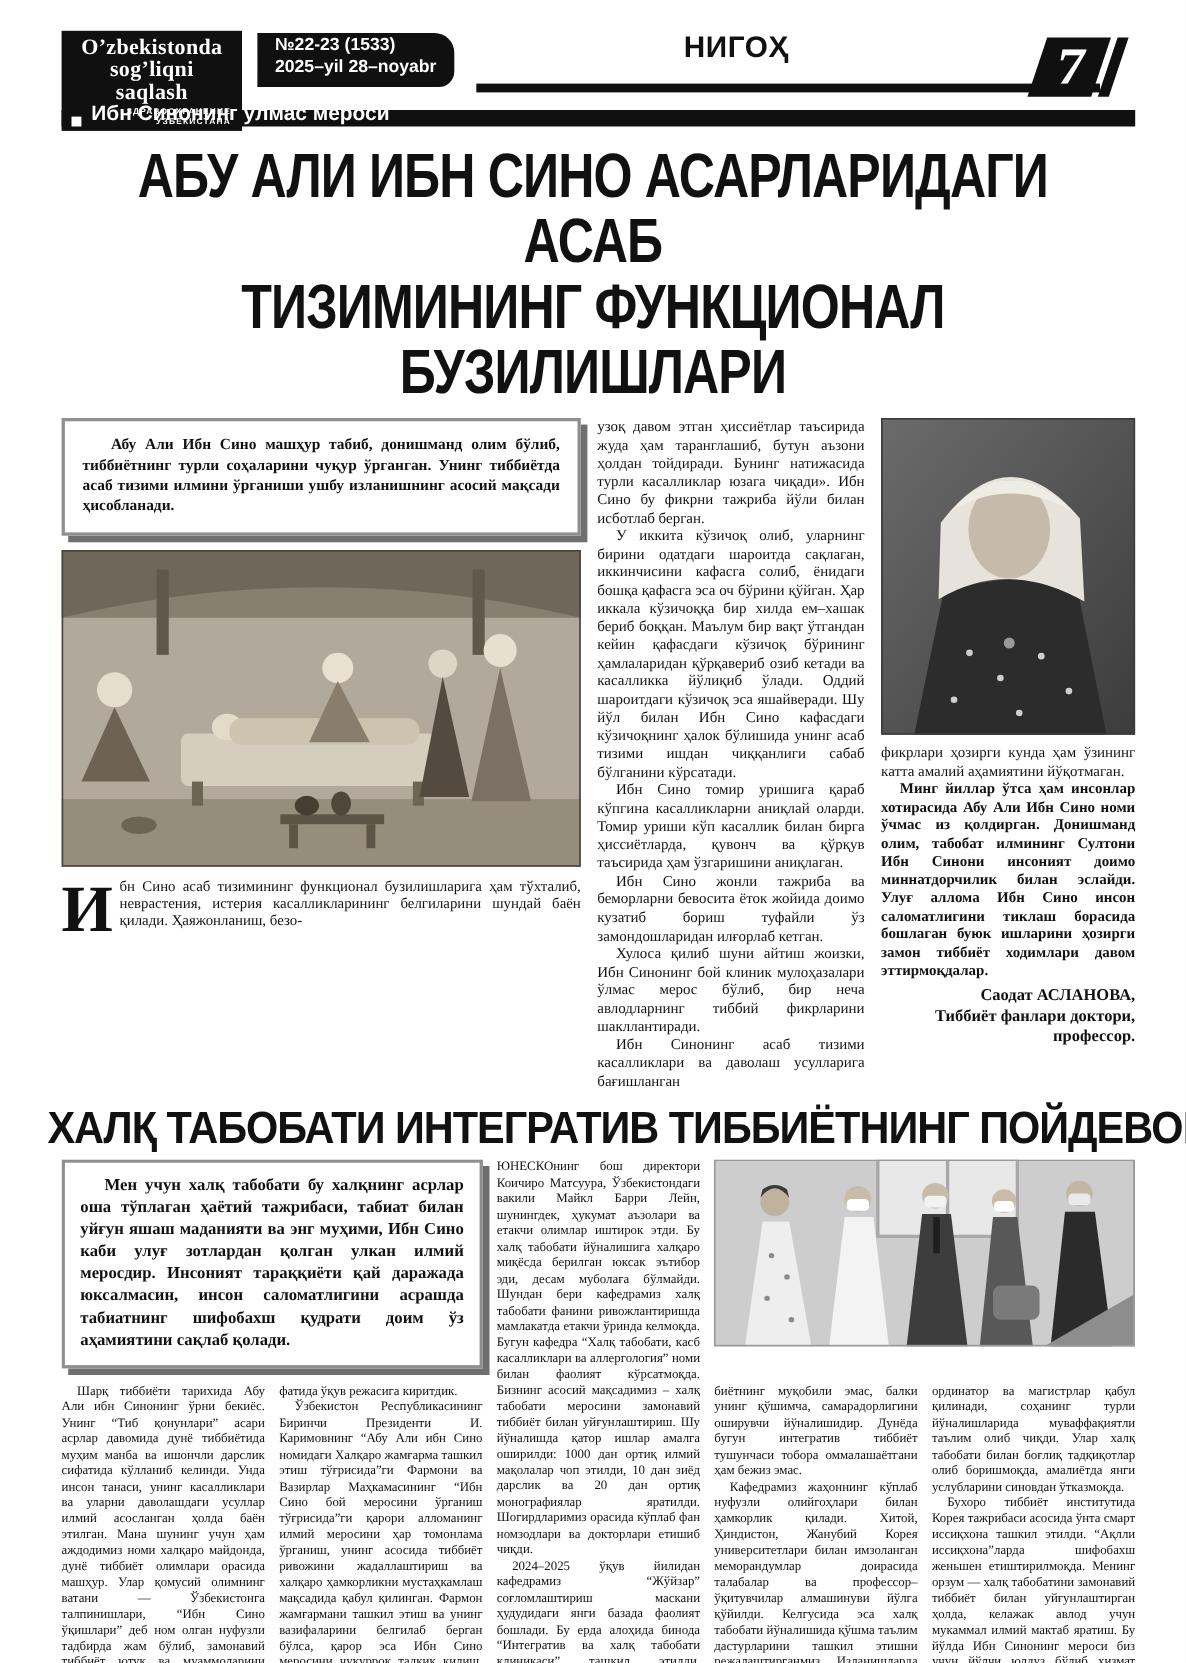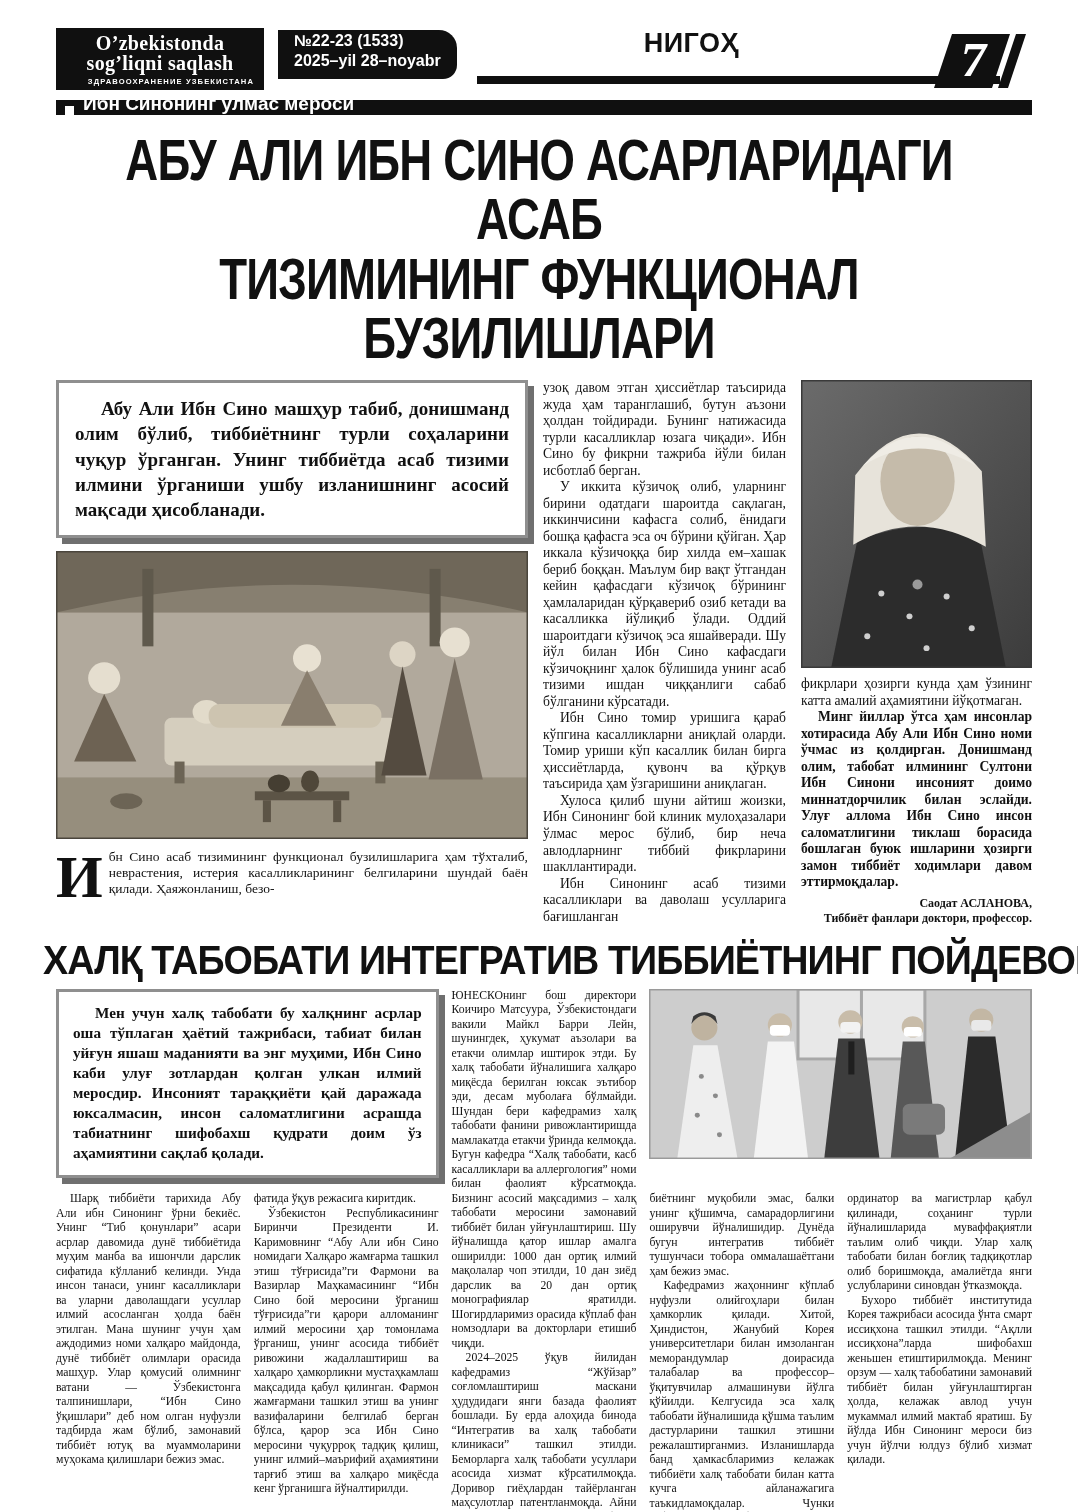--- a/index.html
+++ b/index.html
@@ -2,21 +2,21 @@
 <html><head>
 <meta charset="utf-8">
 <style>
   * { box-sizing: border-box; margin: 0; padding: 0; }
   body { background: #e8e8e8; font-family: "Liberation Serif", serif; }
   .page { position: relative; width: 1078px; height: 1512px; margin: 0 auto;
           background: #fff; color: #111; overflow: hidden; }
 
   
   .header { display: flex; gap: 14px; margin: 28px 46px 0 56px; height: 68px; align-items: flex-start; }
-  .masthead { background: #101010; color: #fff; width: 208px; padding: 5px 10px 4px; flex: none; }
+  .masthead { background: #101010; color: #fff; width: 164px; padding: 5px 10px 4px; flex: none; }
   .masthead-title { font-family: "Liberation Serif", serif; font-weight: bold; font-size: 20px; line-height: 1.02; letter-spacing: .3px; text-align: center; }
   .masthead-sub { font-family: "Liberation Sans", sans-serif; font-weight: bold; font-size: 7.6px; letter-spacing: 1.1px; text-align: right; margin-top: 3px; }
   .issue-box { background: #101010; color: #fff; flex: none; margin-top: 2px;
                font-family: "Liberation Sans", sans-serif; font-weight: bold; font-size: 16px;
                padding: 1px 16px 8px; border-radius: 0 18px 14px 0; line-height: 1.25; }
   .header-center { flex: 1; position: relative; height: 100%; }
   .nigoh { font-family: "Liberation Sans", sans-serif; font-weight: bold; font-size: 27px;
            letter-spacing: .5px; text-align: center; margin-top: 0; }
   .header-bar { position: absolute; left: 6px; right: -88px; bottom: 12px; height: 8px; background: #101010; }
   .emblem { flex: none; width: 106px; height: 62px; margin-top: 2px; }
@@ -27,33 +27,33 @@
                 font-family: "Liberation Sans", sans-serif; font-weight: bold; font-size: 19px; }
   .rubric-bullet { width: 9px; height: 9px; background: #fff; flex: none; }
 
   
   .h1 { margin: 16px 0 12px; text-align: center; font-family: "Liberation Sans", sans-serif;
         font-weight: bold; font-size: 57px; line-height: 1.04; transform: scaleX(.8); letter-spacing: -1px; }
 
   
   .article1 { display: grid; grid-template-columns: 472px 243px 231px; column-gap: 15px; margin: 0 46px 0 56px; }
   .lead-box { border: 3px solid #8f8f8f; box-shadow: 6px 6px 0 #6f6f6f; background: #fff;
-              padding: 13px 16px; font-weight: bold; font-size: 19px; line-height: 1.33;
+              padding: 13px 16px; font-weight: bold; font-size: 14px; line-height: 1.33;
               text-align: justify; }
   .lead-box .ind { display: block; text-indent: 26px; }
   .fig { display: block; width: 100%; }
   .painting-wrap { margin-top: 13px; }
   .a1-twocol { display: flex; gap: 13px; margin-top: 10px; }
   .a1-twocol .col { flex: 1; font-size: 13.5px; line-height: 1.18; text-align: justify; }
   .dropcap { float: left; font-weight: bold; font-size: 60px; line-height: .8; padding: 4px 6px 0 0; }
   .a1-mid p, .a1-right p { font-size: 13.6px; line-height: 1.215; text-align: justify; }
   .a1-mid p.ind, .a1-right p.ind { text-indent: 17px; }
   .a1-right .portrait-wrap { margin-bottom: 8px; }
   .bold-para { font-weight: bold; }
-  .sig1 { margin-top: 5px; text-align: right; font-weight: bold; font-size: 12px; line-height: 1.25; }
+  .sig1 { margin-top: 5px; text-align: right; font-weight: bold; font-size: 15px; line-height: 1.25; }
 
   
   .h2 { margin: 14px 0 8px; text-align: center; font-family: "Liberation Sans", sans-serif;
         font-weight: bold; font-size: 41px; line-height: 1; transform: scaleX(.92); letter-spacing: -1px;
         white-space: nowrap; }
 
   
   .article2 { display: grid; grid-template-columns: repeat(5, 1fr); column-gap: 13px;
               grid-template-rows: auto 1fr; margin: 2px 46px 0 56px; height: 648px; overflow: hidden; }
   .lead2 { grid-column: 1 / 3; grid-row: 1; align-self: start; border: 3px solid #8f8f8f;
@@ -147,20 +147,21 @@
         <div class="col">
           <span class="dropcap">И</span><span>бн Сино асаб тизимининг функционал бузилишларига ҳам тўхталиб, неврастения, истерия касалликларининг белгиларини шундай баён қилади. Ҳаяжонланиш, безо-</span>
         </div>
       </div>
     </div>
 
     <div class="a1-mid">
       <p>узоқ давом этган ҳиссиётлар таъсирида жуда ҳам таранглашиб, бутун аъзони ҳолдан тойдиради. Бунинг натижасида турли касалликлар юзага чиқади». Ибн Сино бу фикрни тажриба йўли билан исботлаб берган.</p>
       <p class="ind">У иккита кўзичоқ олиб, уларнинг бирини одатдаги шароитда сақлаган, иккинчисини кафасга солиб, ёнидаги бошқа қафасга эса оч бўрини қўйган. Ҳар иккала кўзичоққа бир хилда ем–хашак бериб боққан. Маълум бир вақт ўтгандан кейин қафасдаги кўзичоқ бўрининг ҳамлаларидан қўрқавериб озиб кетади ва касалликка йўлиқиб ўлади. Оддий шароитдаги кўзичоқ эса яшайверади. Шу йўл билан Ибн Сино кафасдаги кўзичоқнинг ҳалок бўлишида унинг асаб тизими ишдан чиққанлиги сабаб бўлганини кўрсатади.</p>
       <p class="ind">Ибн Сино томир уришига қараб кўпгина касалликларни аниқлай оларди. Томир уриши кўп касаллик билан бирга ҳиссиётларда, қувонч ва қўрқув таъсирида ҳам ўзгаришини аниқлаган.</p>
+      <p class="ind">Ибн Сино жонли тажриба ва беморларни бевосита ёток жойида доимо кузатиб бориш туфайли ўз замондошларидан илғорлаб кетган.</p>
       <p class="ind">Хулоса қилиб шуни айтиш жоизки, Ибн Синонинг бой клиник мулоҳазалари ўлмас мерос бўлиб, бир неча авлодларнинг тиббий фикрларини шакллантиради.</p>
       <p class="ind">Ибн Синонинг асаб тизими касалликлари ва даволаш усулларига бағишланган</p>
     </div>
 
     <div class="a1-right">
       <div class="portrait-wrap">
         <svg class="fig" viewBox="0 0 230 290" width="230" height="288" preserveAspectRatio="none" aria-hidden="true">
           <defs>
             <linearGradient id="pg" x1="0" y1="0" x2="1" y2="1">
               <stop offset="0" stop-color="#6b6b6b"></stop>

